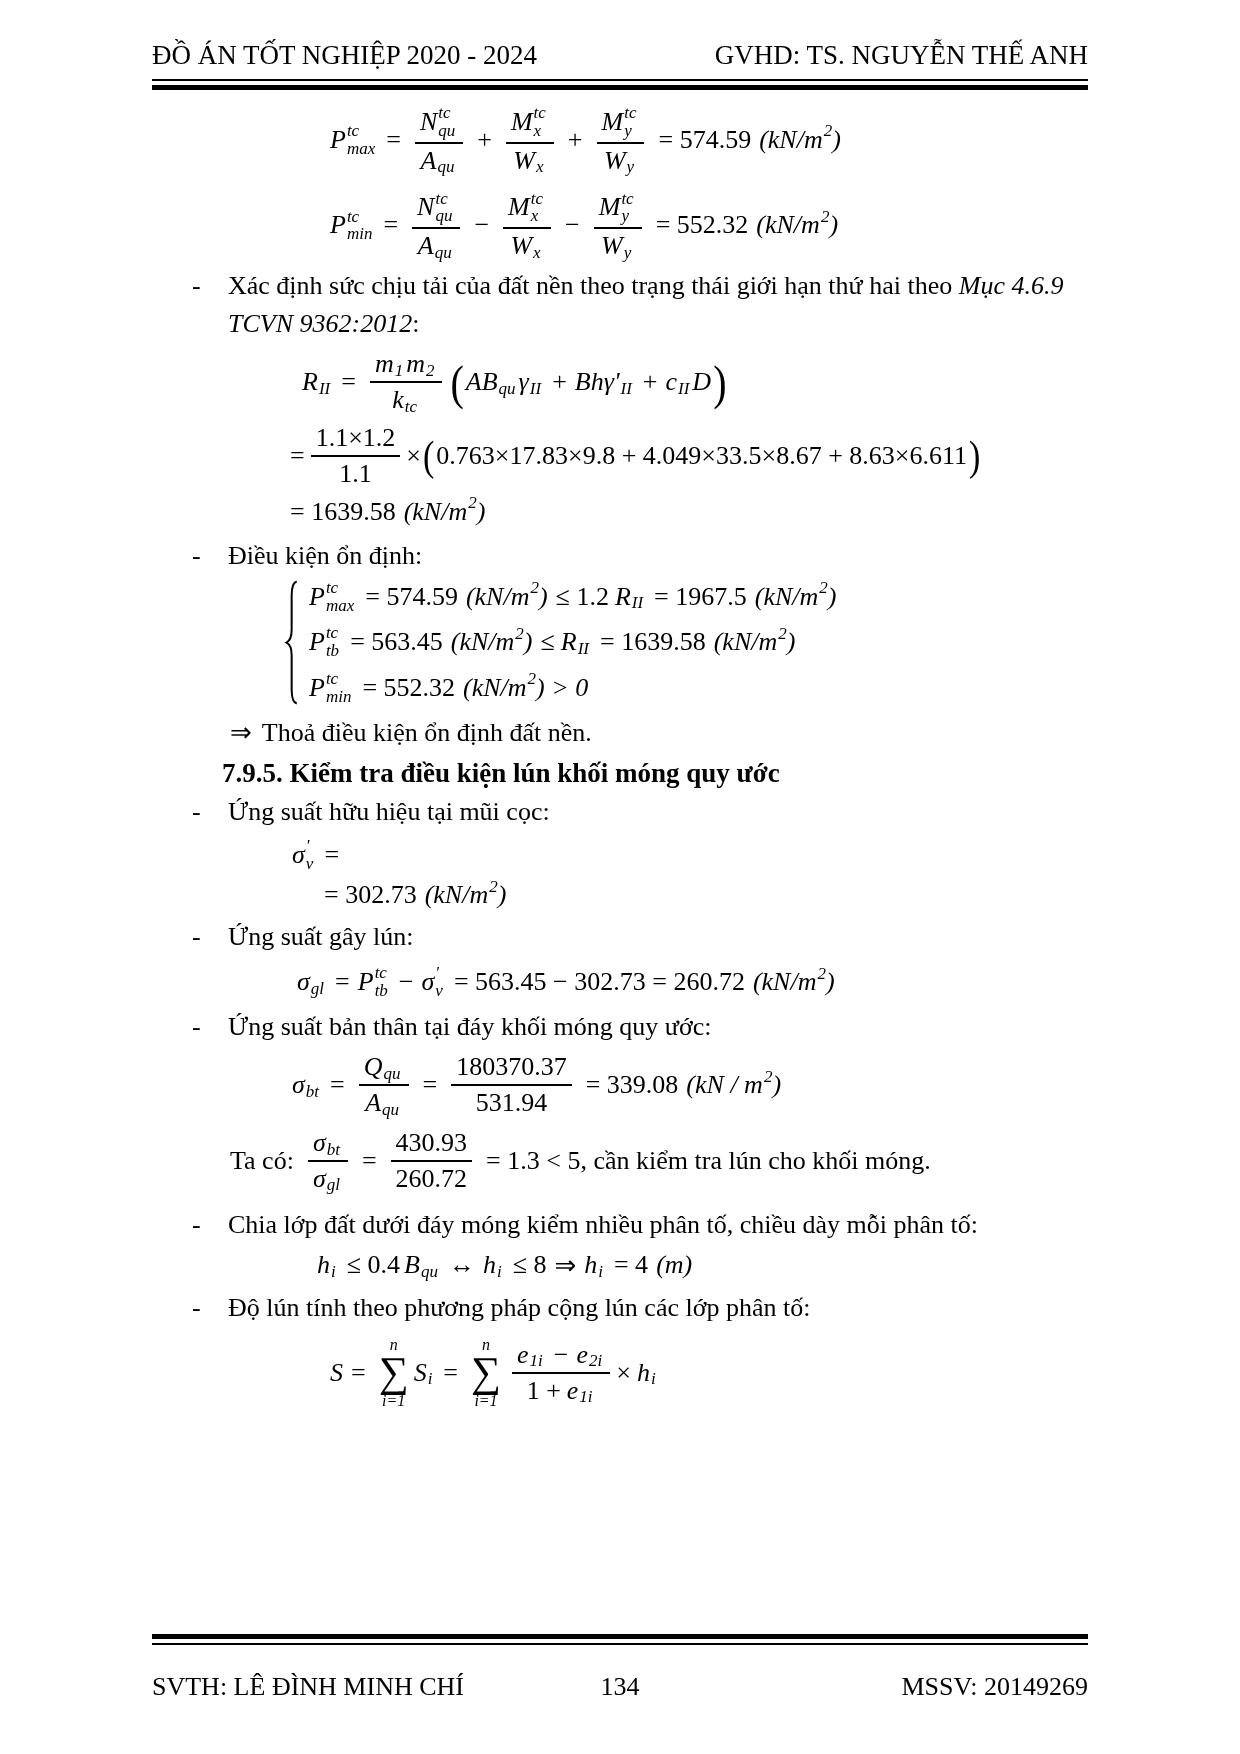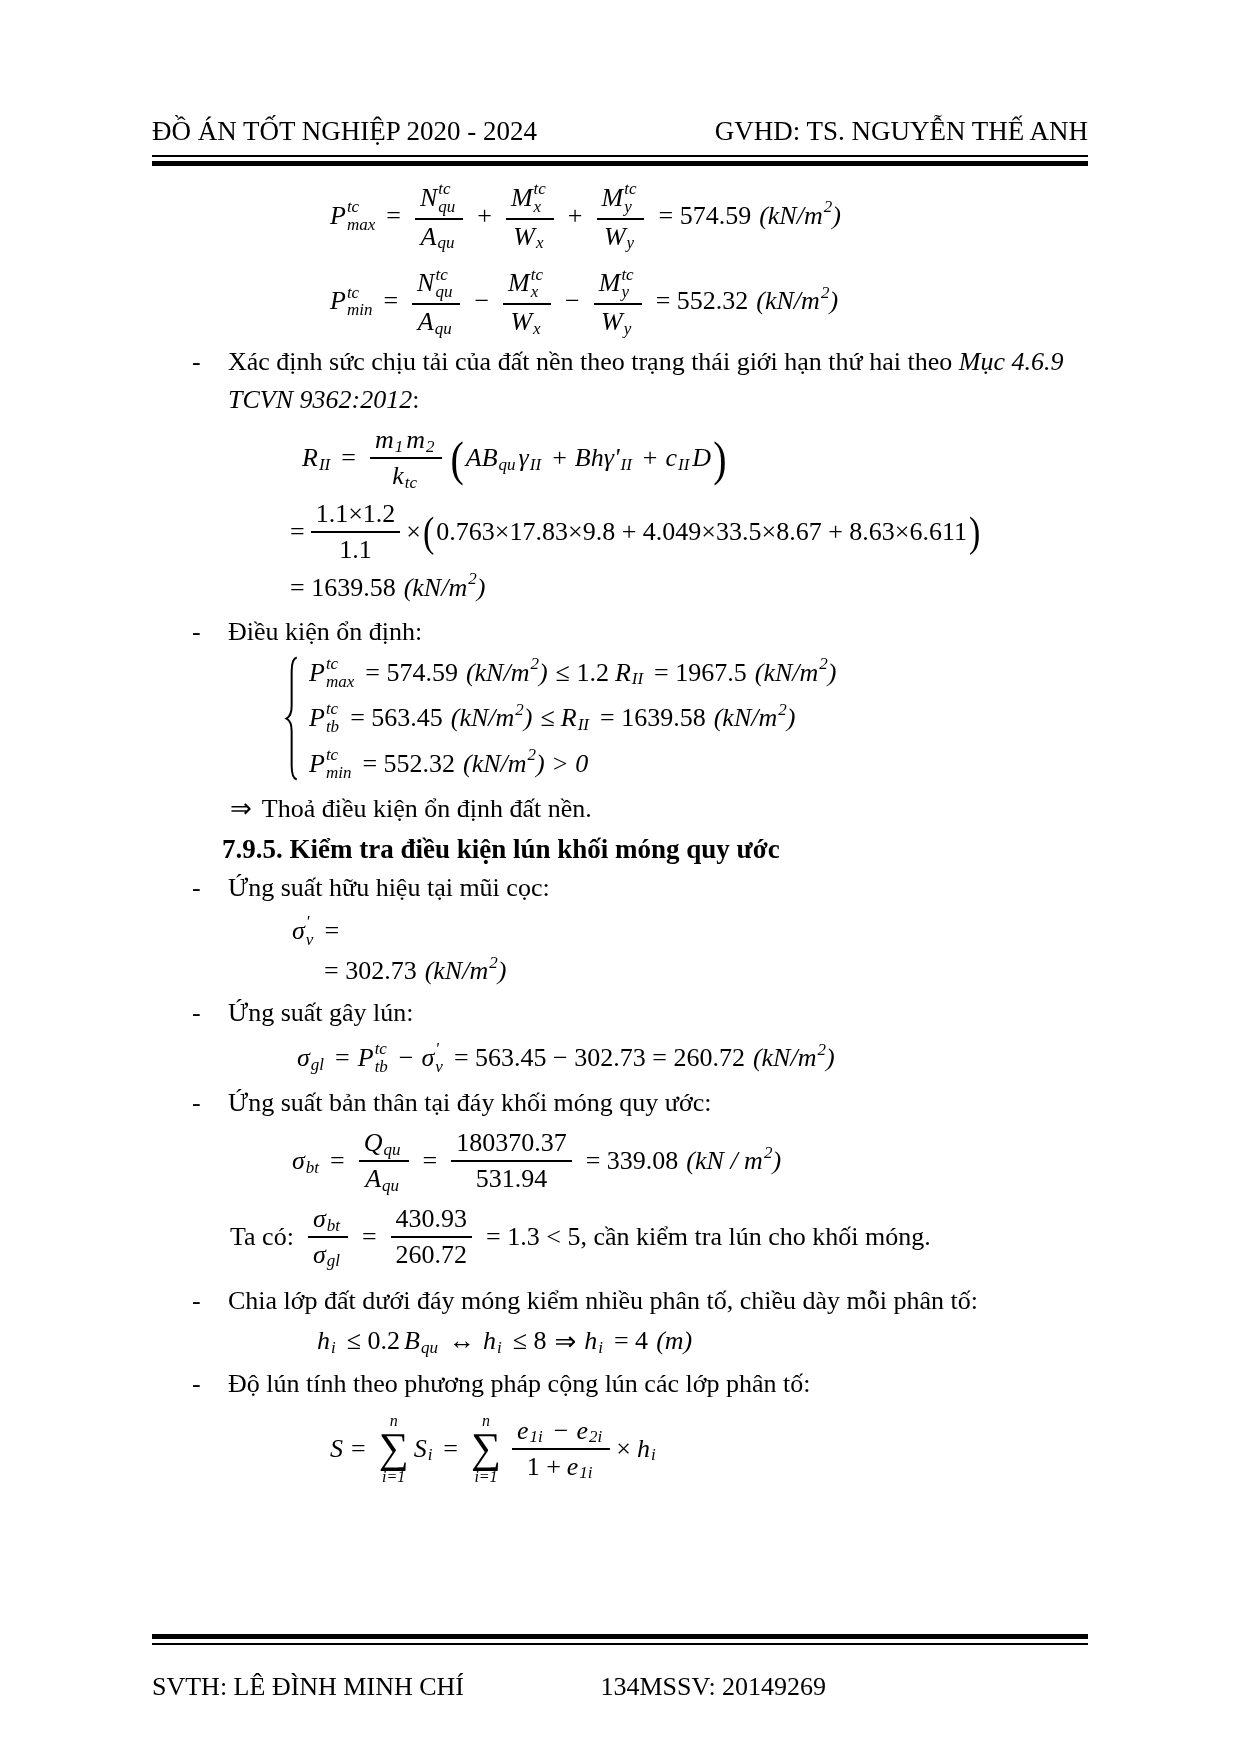--- a/index.html
+++ b/index.html
@@ -4,28 +4,28 @@
 <style>
   html,body { margin:0; padding:0; background:#888; }
   .page {
     width:1240px; height:1754px; margin:0 auto; background:#ffffff;
     position:relative; overflow:hidden; color:#000;
     font-family:"Liberation Serif", serif;
   }
   .content { padding:0 152px; }
 
   
-  .hdr-row { display:flex; justify-content:space-between; padding-top:116px; font-size:27px; }
+  .hdr-row { display:flex; justify-content:space-between; padding-top:40px; font-size:27px; }
   .rule .r-thin  { height:2px; background:#000; }
   .rule .r-gap   { height:4px; }
   .rule .r-thick { height:5px; background:#000; }
   .rule-hdr { margin-top:8px; }
   .ftr { position:absolute; left:152px; right:152px; bottom:52px; }
   .ftr-row { display:grid; grid-template-columns:1fr auto 1fr; font-size:26px; margin-top:27px; }
-  .ftr-row .fl { text-align:left; } .ftr-row .fc { text-align:right; } .ftr-row .fr2 { }
+  .ftr-row .fl { text-align:left; } .ftr-row .fc { text-align:right; } .ftr-row .fr2 { text-align:right; }
 
   
   .h2 { font-weight:bold; font-size:27px; margin-left:70px; }
   .bullet { display:flex; margin-left:40px; font-size:26px; line-height:38px; }
   .bdash { width:36px; flex:0 0 36px; }
   .btext { flex:1; }
   .concl { margin-left:78px; font-size:26px; display:flex; line-height:38px; }
   .concl .arr { margin-right:10px; }
 
   
@@ -256,21 +256,21 @@
       <span>, cần kiểm tra lún cho khối móng.</span>
     </div>
 
     <div class="bullet" style="margin-top:12px">
       <span class="bdash">-</span>
       <span class="btext">Chia lớp đất dưới đáy móng kiểm nhiều phân tố, chiều dày mỗi phân tố:</span>
     </div>
 
     <div class="mrow" style="margin:6px 0 0 165px">
       <span class="v">h</span><span class="sb">i</span>
-      <span class="opn">≤ 0.2</span>
+      <span class="opn">≤ 0.4</span>
       <span class="v" style="margin-left:4px">B</span><span class="sb">qu</span>
       <span class="op">↔</span>
       <span class="v">h</span><span class="sb">i</span>
       <span class="opn">≤ 8</span>
       <span class="op">⇒</span>
       <span class="v">h</span><span class="sb">i</span>
       <span class="opn">= 4</span>
       <span class="v opn">(m)</span>
     </div>
 

